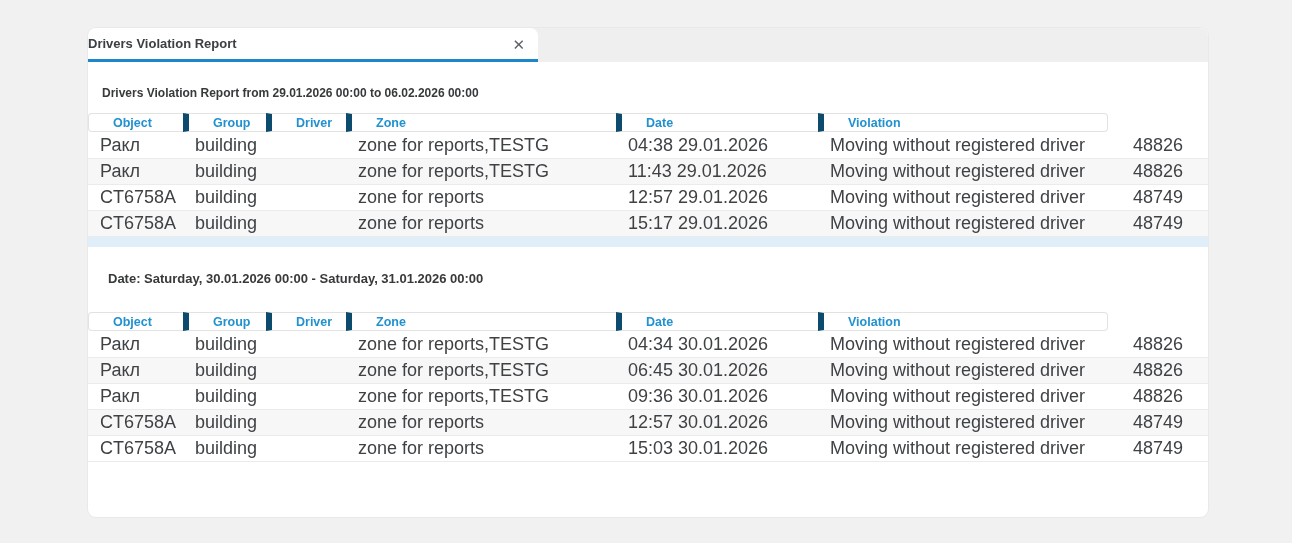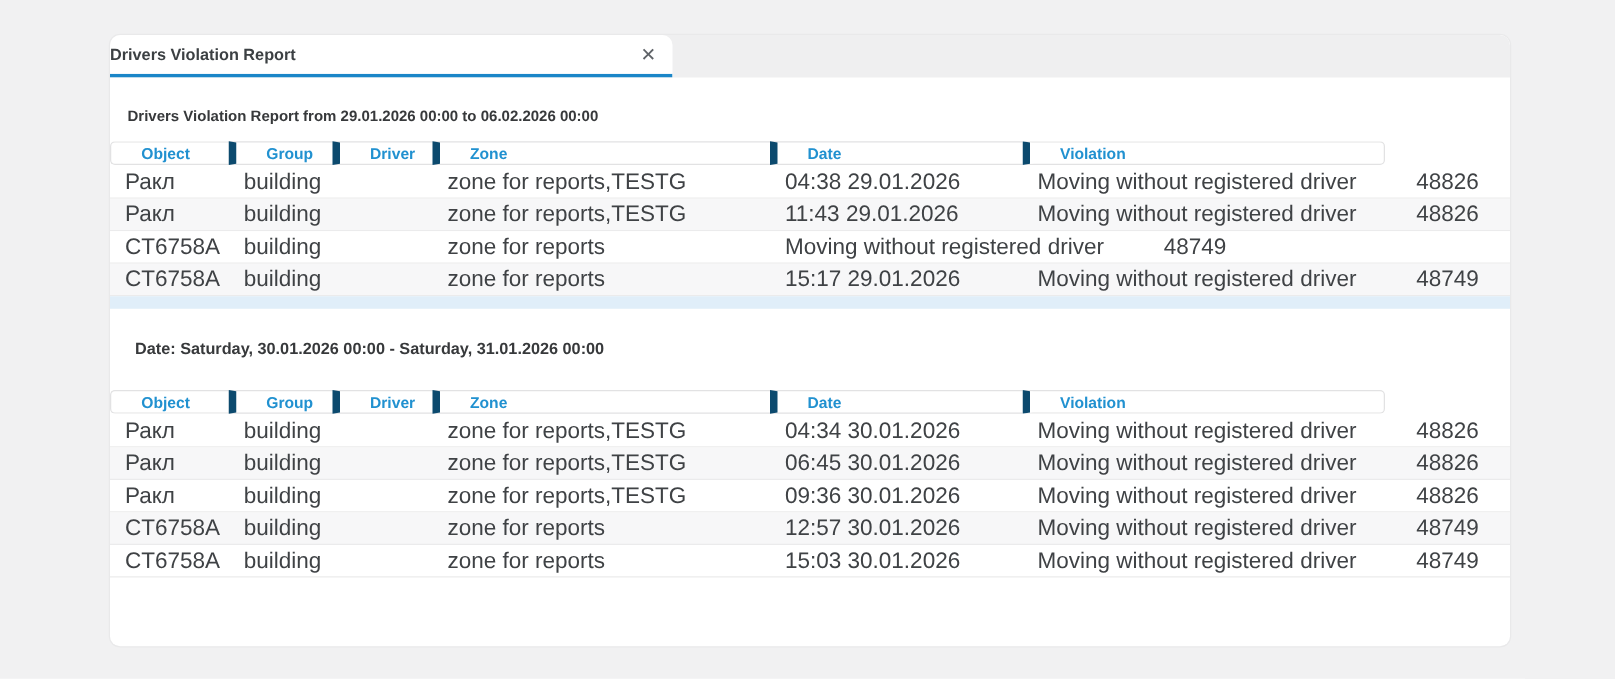--- a/index.html
+++ b/index.html
@@ -153,20 +153,21 @@
     <div class="tcell c5">11:43 29.01.2026</div>
     <div class="tcell c6">Moving without registered driver</div>
     <div class="tcell c7">48826</div>
   </div>
 
   <div class="trow">
     <div class="tcell c1">CT6758A</div>
     <div class="tcell c2">building</div>
     <div class="tcell c3"></div>
     <div class="tcell c4">zone for reports</div>
+    <div class="tcell c5">12:57 29.01.2026</div>
     <div class="tcell c6">Moving without registered driver</div>
     <div class="tcell c7">48749</div>
   </div>
 
   <div class="trow">
     <div class="tcell c1">CT6758A</div>
     <div class="tcell c2">building</div>
     <div class="tcell c3"></div>
     <div class="tcell c4">zone for reports</div>
     <div class="tcell c5">15:17 29.01.2026</div>

